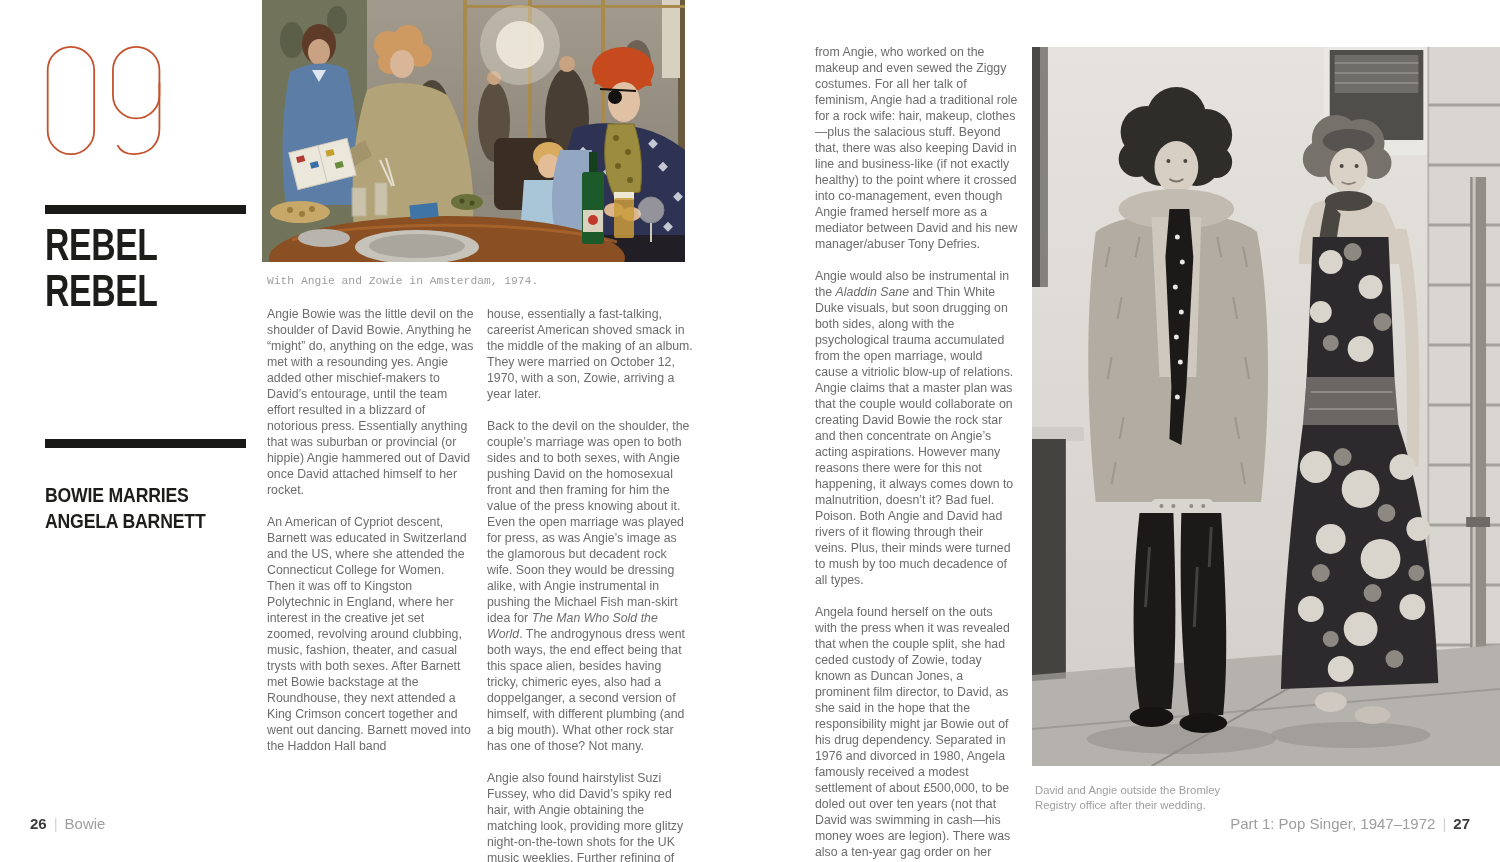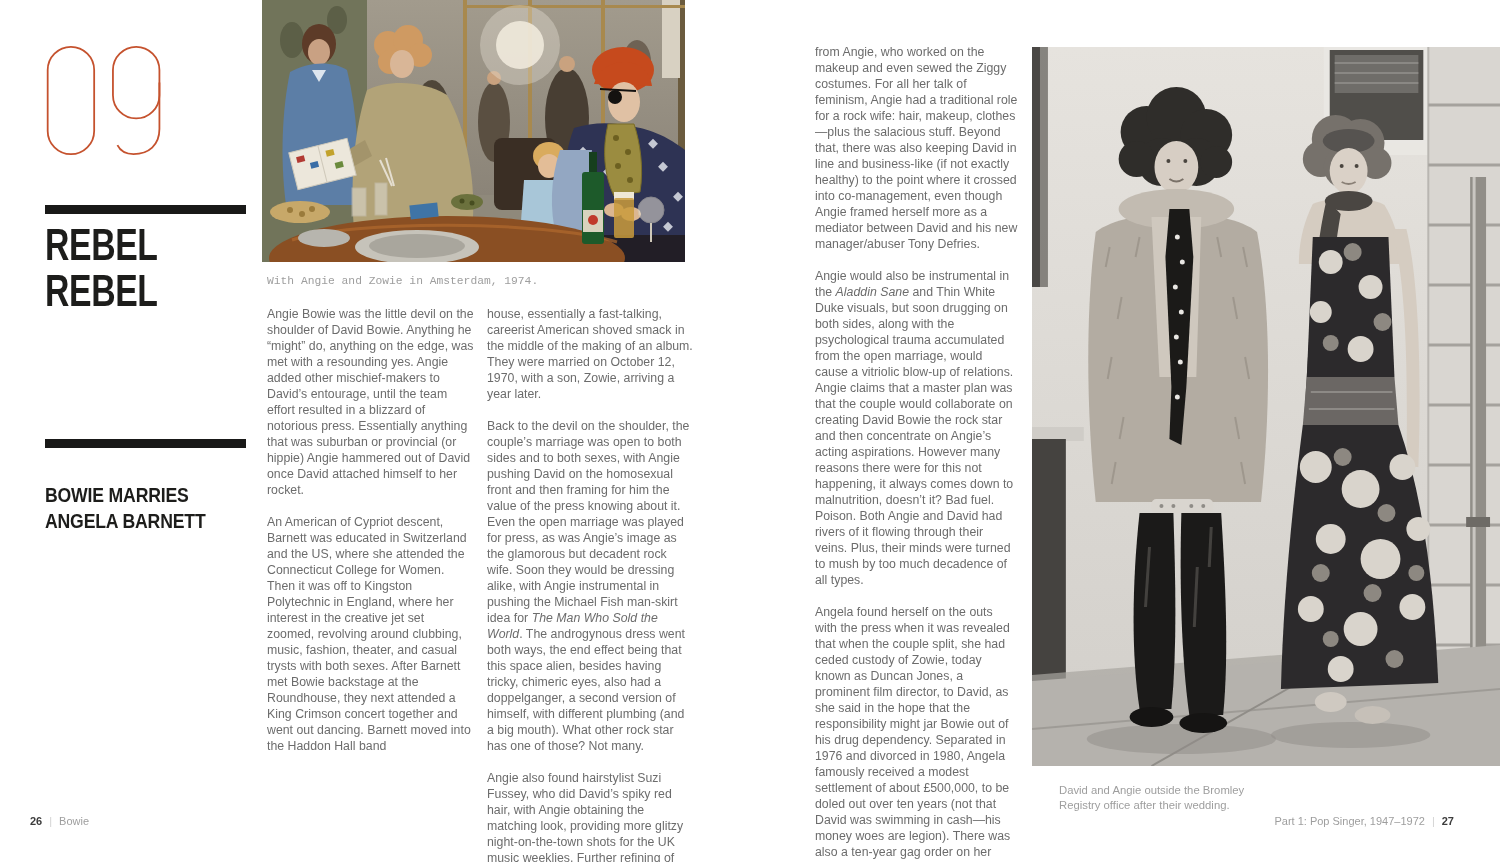--- a/index.html
+++ b/index.html
@@ -22,30 +22,30 @@
     transform:scaleX(.86);transform-origin:left top;white-space:nowrap;
   }
   
   .col{position:absolute;font-size:12.3px;line-height:16px;color:#6c6c6c;letter-spacing:.02px;}
   .col p{margin:0 0 16px 0;}
   #col1{left:267px;top:306px;width:207px;}
   #col2{left:487px;top:306px;width:207px;}
   #col3{left:815px;top:44px;width:203px;}
   .caption{position:absolute;font-size:11.3px;line-height:15px;color:#9e9e9e;}
   #caption-left{left:267px;top:274px;width:420px;font-family:Liberation Mono, monospace;}
-  #caption-right{left:1035px;top:783px;width:205px;margin-left:24px;}
+  #caption-right{left:1035px;top:783px;width:205px;}
   
   .photo{position:absolute;display:block;}
   #photo-left{left:262px;top:0;width:423px;height:262px;}
   #photo-right{left:1032px;top:47px;width:468px;height:719px;}
   .photo svg{display:block;width:100%;height:100%;}
   
-  .footer{position:absolute;top:815px;font-size:11px;color:#9e9e9e;white-space:nowrap;}
+  .footer{position:absolute;top:815px;font-size:15px;color:#9e9e9e;white-space:nowrap;}
   #footer-left{left:30px;}
-  #footer-right{right:46px;text-align:left;}
+  #footer-right{right:30px;text-align:left;}
   .footer .pageno{color:#3c3c3c;font-weight:bold;}
   .footer .divider{color:#d2d2d2;margin:0 7px;font-weight:normal;}
 </style>
 </head>
 <body>
 
 <div class="spread">
 
   <div class="chapter-number">
     <svg width="118" height="111" viewBox="0 0 132 124">

